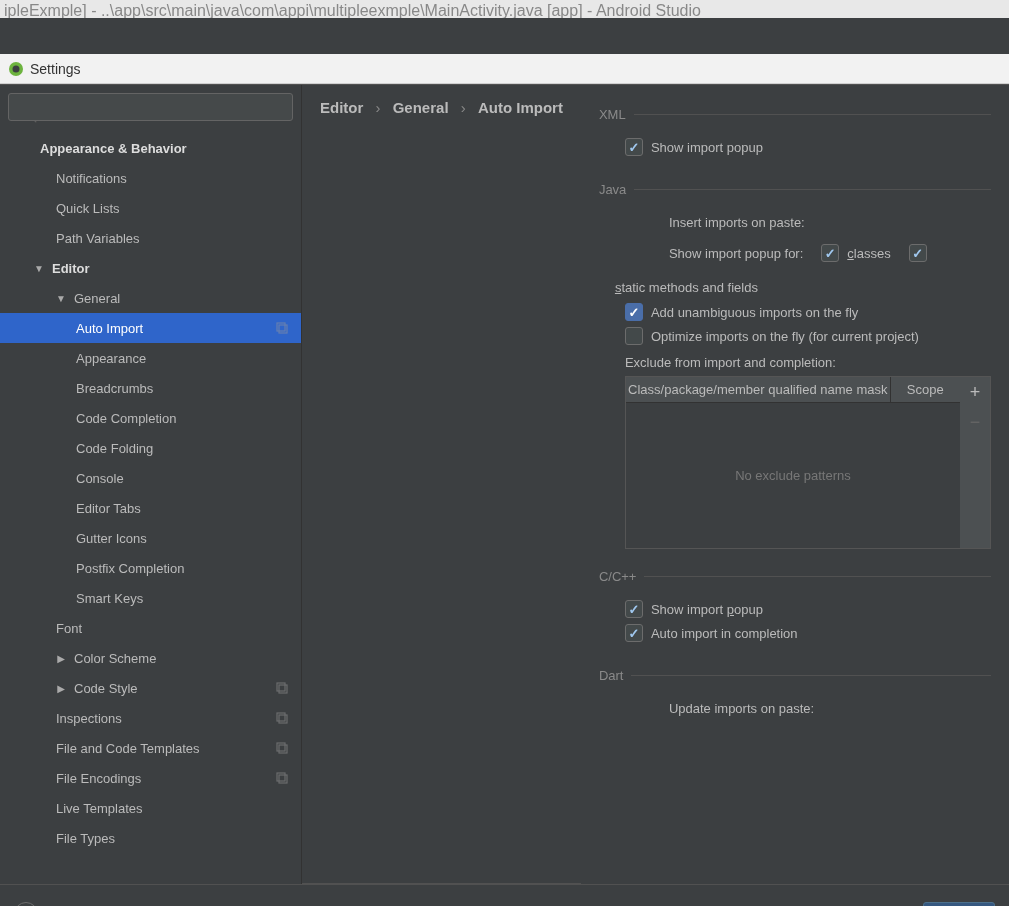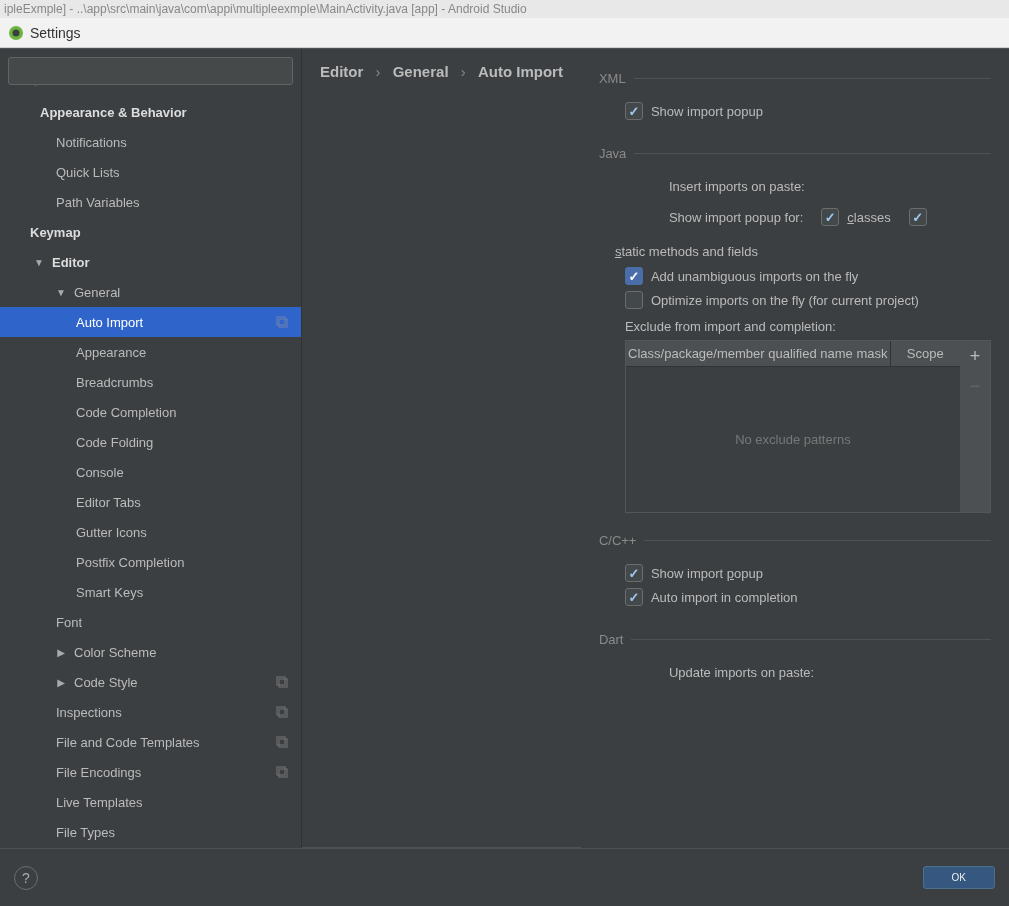--- a/index.html
+++ b/index.html
@@ -1,18 +1,18 @@
 <!DOCTYPE html>
 <html><head>
 <meta charset="utf-8">
 <style>
   * { box-sizing: border-box; margin: 0; padding: 0; }
   body { font-family: "Segoe UI", Arial, sans-serif; font-size: 13px; background: #3c3f41; color: #bbbbbb; width: 1009px; height: 906px; overflow: hidden; }
-  .titlebar-bg { background: #e8e8e8; color: #888; font-size: 12px; padding: 2px 4px; height: 18px; overflow: hidden; white-space: nowrap; }
-  .window-titlebar { background: #f2f2f2; display: flex; align-items: center; padding: 6px 8px; height: 30px; border-bottom: 1px solid #d0d0d0; }
+  .titlebar-bg { background: #e8e8e8; color: #888; font-size: 16px; padding: 2px 4px; height: 18px; overflow: hidden; white-space: nowrap; }
+  .window-titlebar { background: #f2f2f2; display: flex; align-items: center; padding: 6px 8px; height: 30px; border-bottom: 1px solid #d0d0d0; margin-top: 36px; }
   .window-titlebar .icon { width: 16px; height: 16px; margin-right: 6px; }
   .window-titlebar .title { color: #333; font-size: 14px; }
   .content { display: flex; height: 800px; background: #3c3f41; border-top: 1px solid #515151; }
   .sidebar { width: 302px; background: #3c3f41; border-right: 1px solid #323232; display: flex; flex-direction: column; }
   .search-wrap { padding: 8px; }
   .search-input { width: 100%; height: 28px; background: #45494a; border: 1px solid #646464; border-radius: 3px; color: #bbb; padding: 0 24px 0 22px; font-size: 13px; position: relative; }
   .search-box { position: relative; }
   .search-box .sicon { position: absolute; left: 14px; top: 15px; color: #888; font-size: 13px; }
   .tree { overflow-y: auto; flex: 1; padding-top: 4px; }
   .tree-item { height: 30px; display: flex; align-items: center; padding-left: 30px; cursor: pointer; color: #bbb; }
@@ -91,23 +91,20 @@
         </div>
         <div class="tree-item level1">
           <span>Notifications</span>
         </div>
         <div class="tree-item level1">
           <span>Quick Lists</span>
         </div>
         <div class="tree-item level1">
           <span>Path Variables</span>
         </div>
-        <div class="tree-item bold">
-          <span>Keymap</span>
-        </div>
         <div class="tree-item level2">
           <span class="arrow">▼</span>
           <span>Editor</span>
         </div>
         <div class="tree-item level3">
           <span class="arrow">▼</span>
           <span>General</span>
         </div>
         <div class="tree-item level4 selected">
           <span>Auto Import</span>

